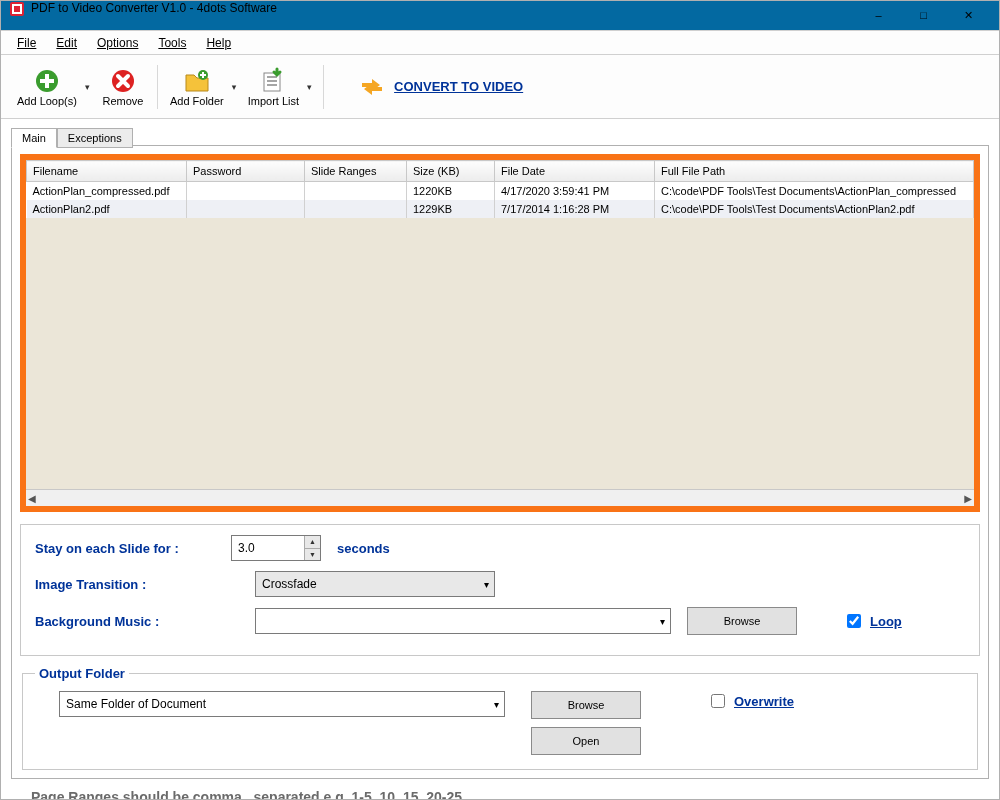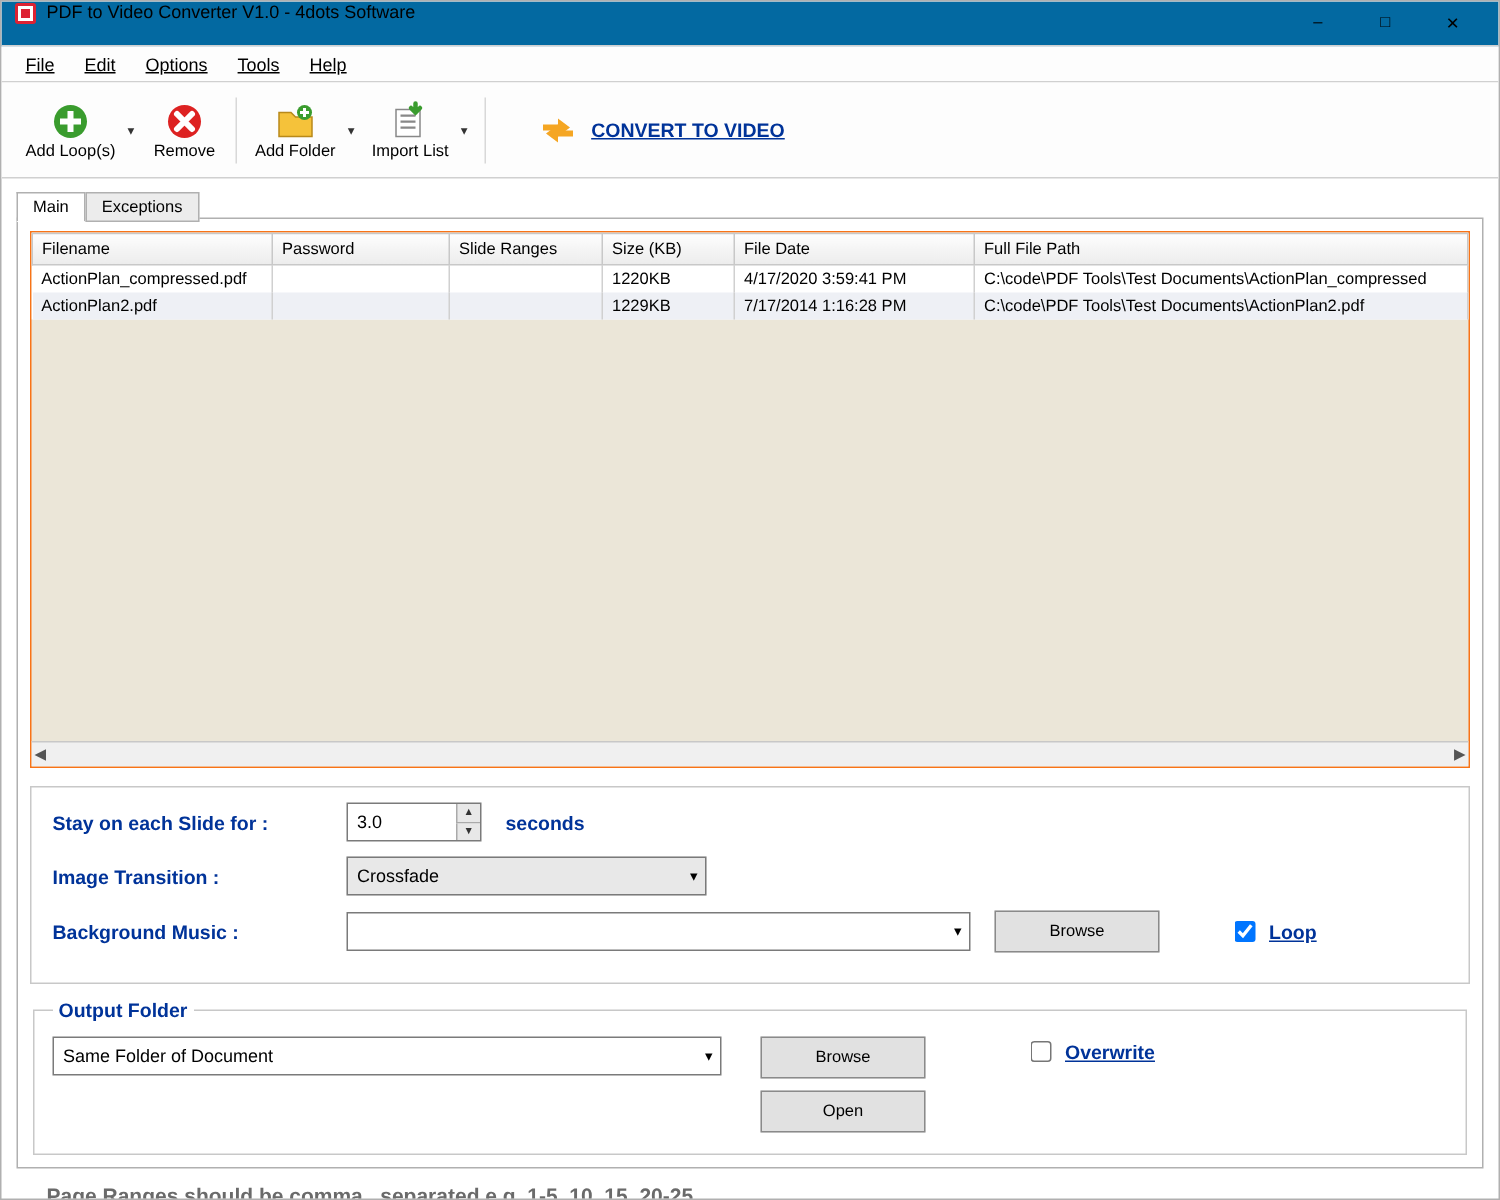--- a/index.html
+++ b/index.html
@@ -120,21 +120,21 @@
     border-bottom: 1px solid #fff;
   }
   .tab-body {
     border: 1px solid #b0b0b0;
     padding: 8px;
     background: #fff;
   }
 
   
   .table-wrap {
-    border: 1px solid #f97316;
+    border: 6px solid #f97316;
     height: 358px;
     background: #ebe6d8;
     overflow: hidden;
     position: relative;
   }
   table.filegrid {
     width: 100%;
     border-collapse: collapse;
     background: #fff;
     font-size: 11px;
@@ -193,21 +193,21 @@
 
   select, .combo {
     height: 26px;
     border: 1px solid #7a7a7a;
     background: #e8e8e8;
     padding: 2px 20px 2px 6px;
     font-size: 12px;
     appearance: none;
     position: relative;
   }
-  .combo-wrap { position: relative; display:inline-block; }
+  .combo-wrap { position: relative; display:inline-block;margin-left:24px; }
   .combo-wrap::after {
     content: "▾";
     position: absolute;
     right: 6px; top: 50%;
     transform: translateY(-50%);
     font-size: 10px;
     pointer-events: none;
   }
   .btn-gray {
     min-width: 110px;

